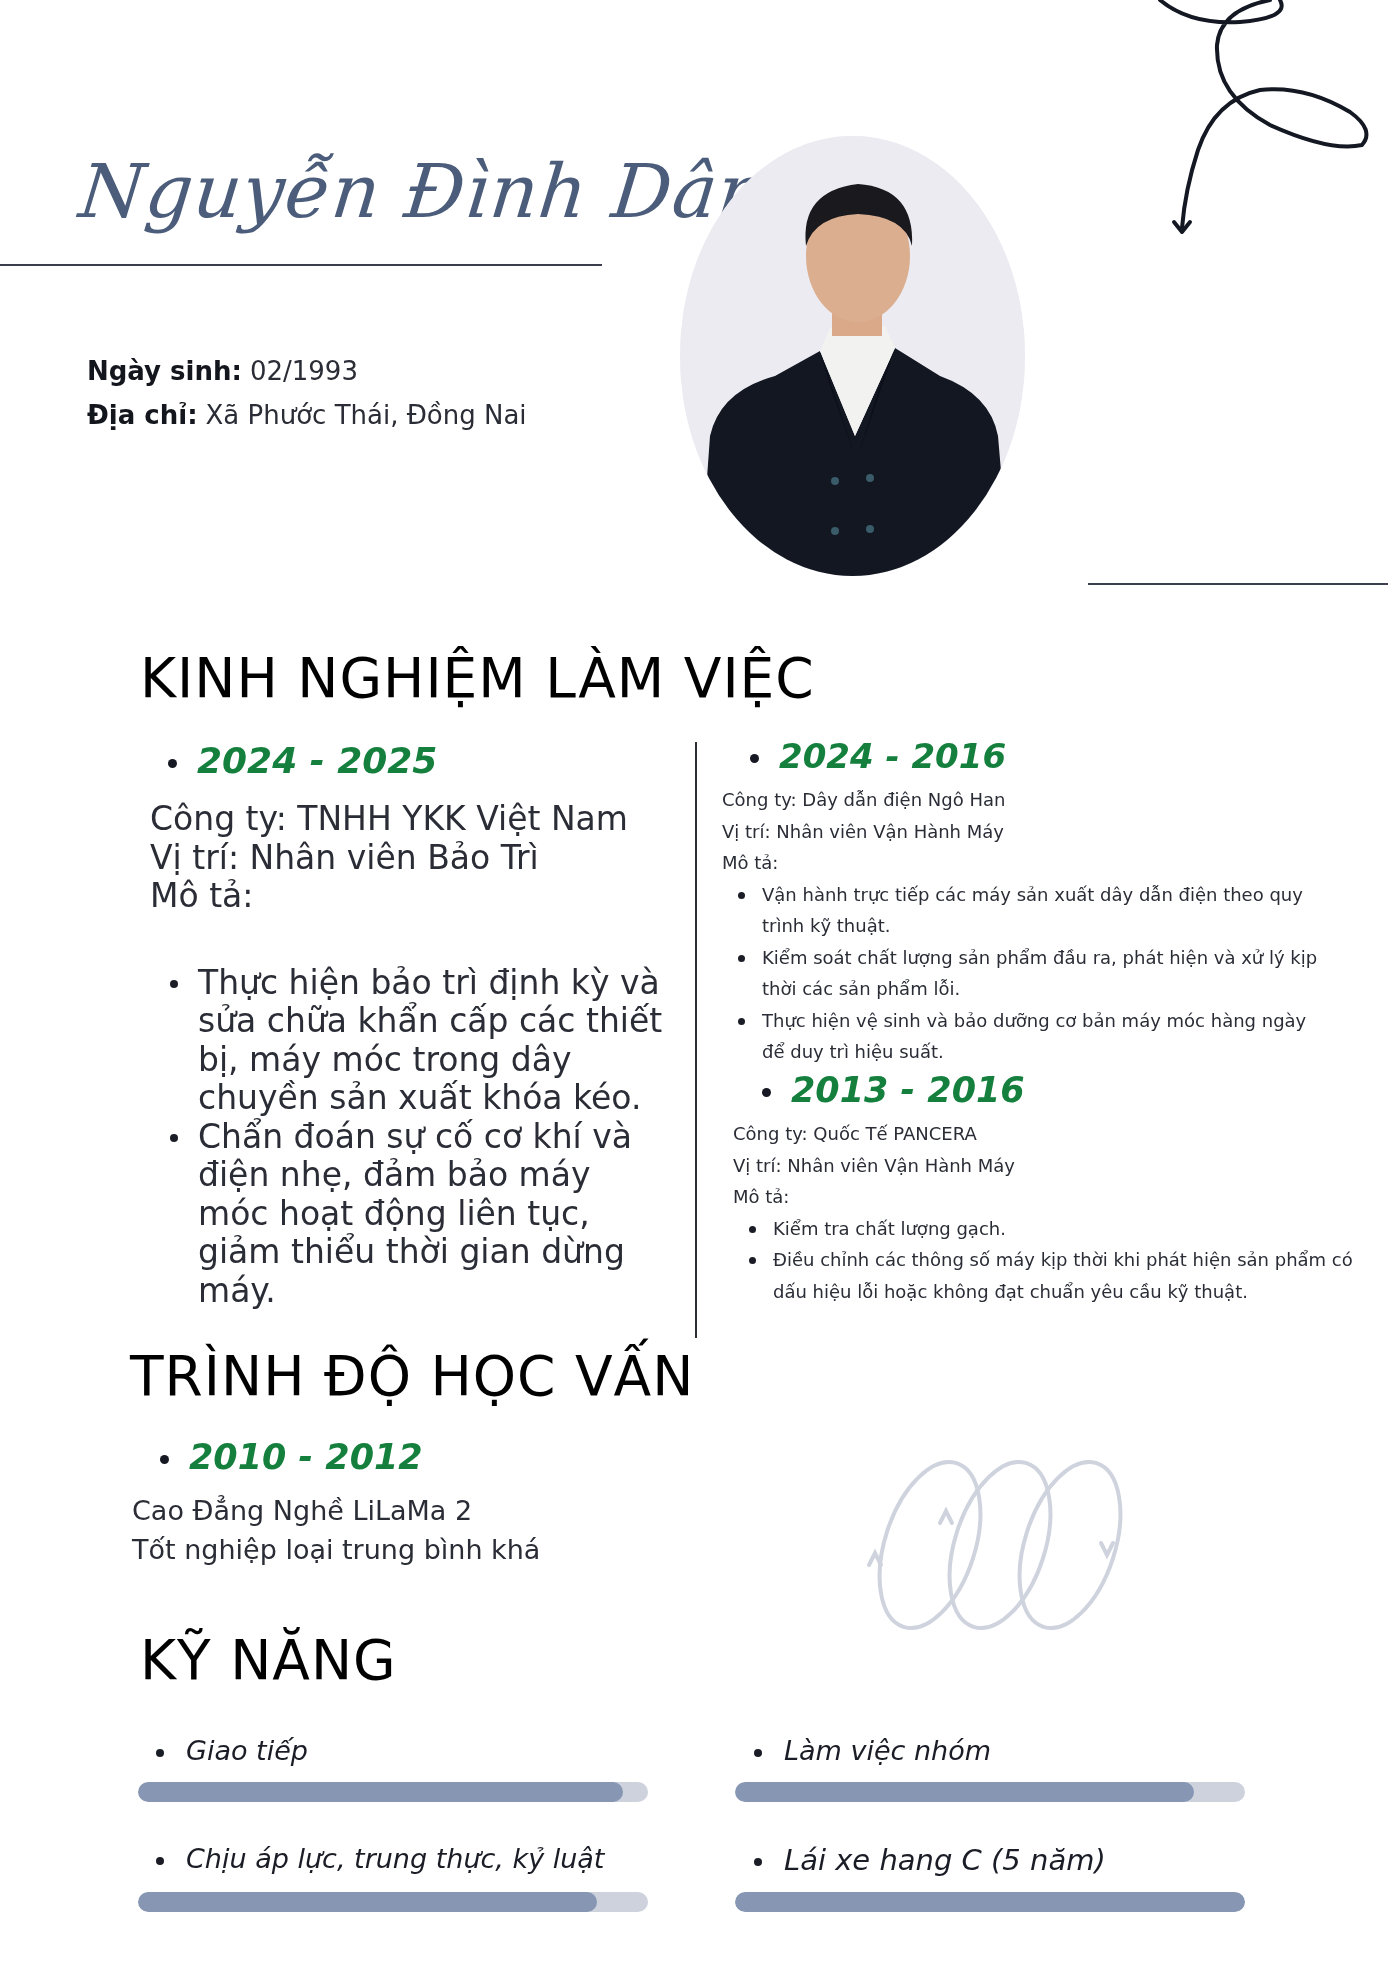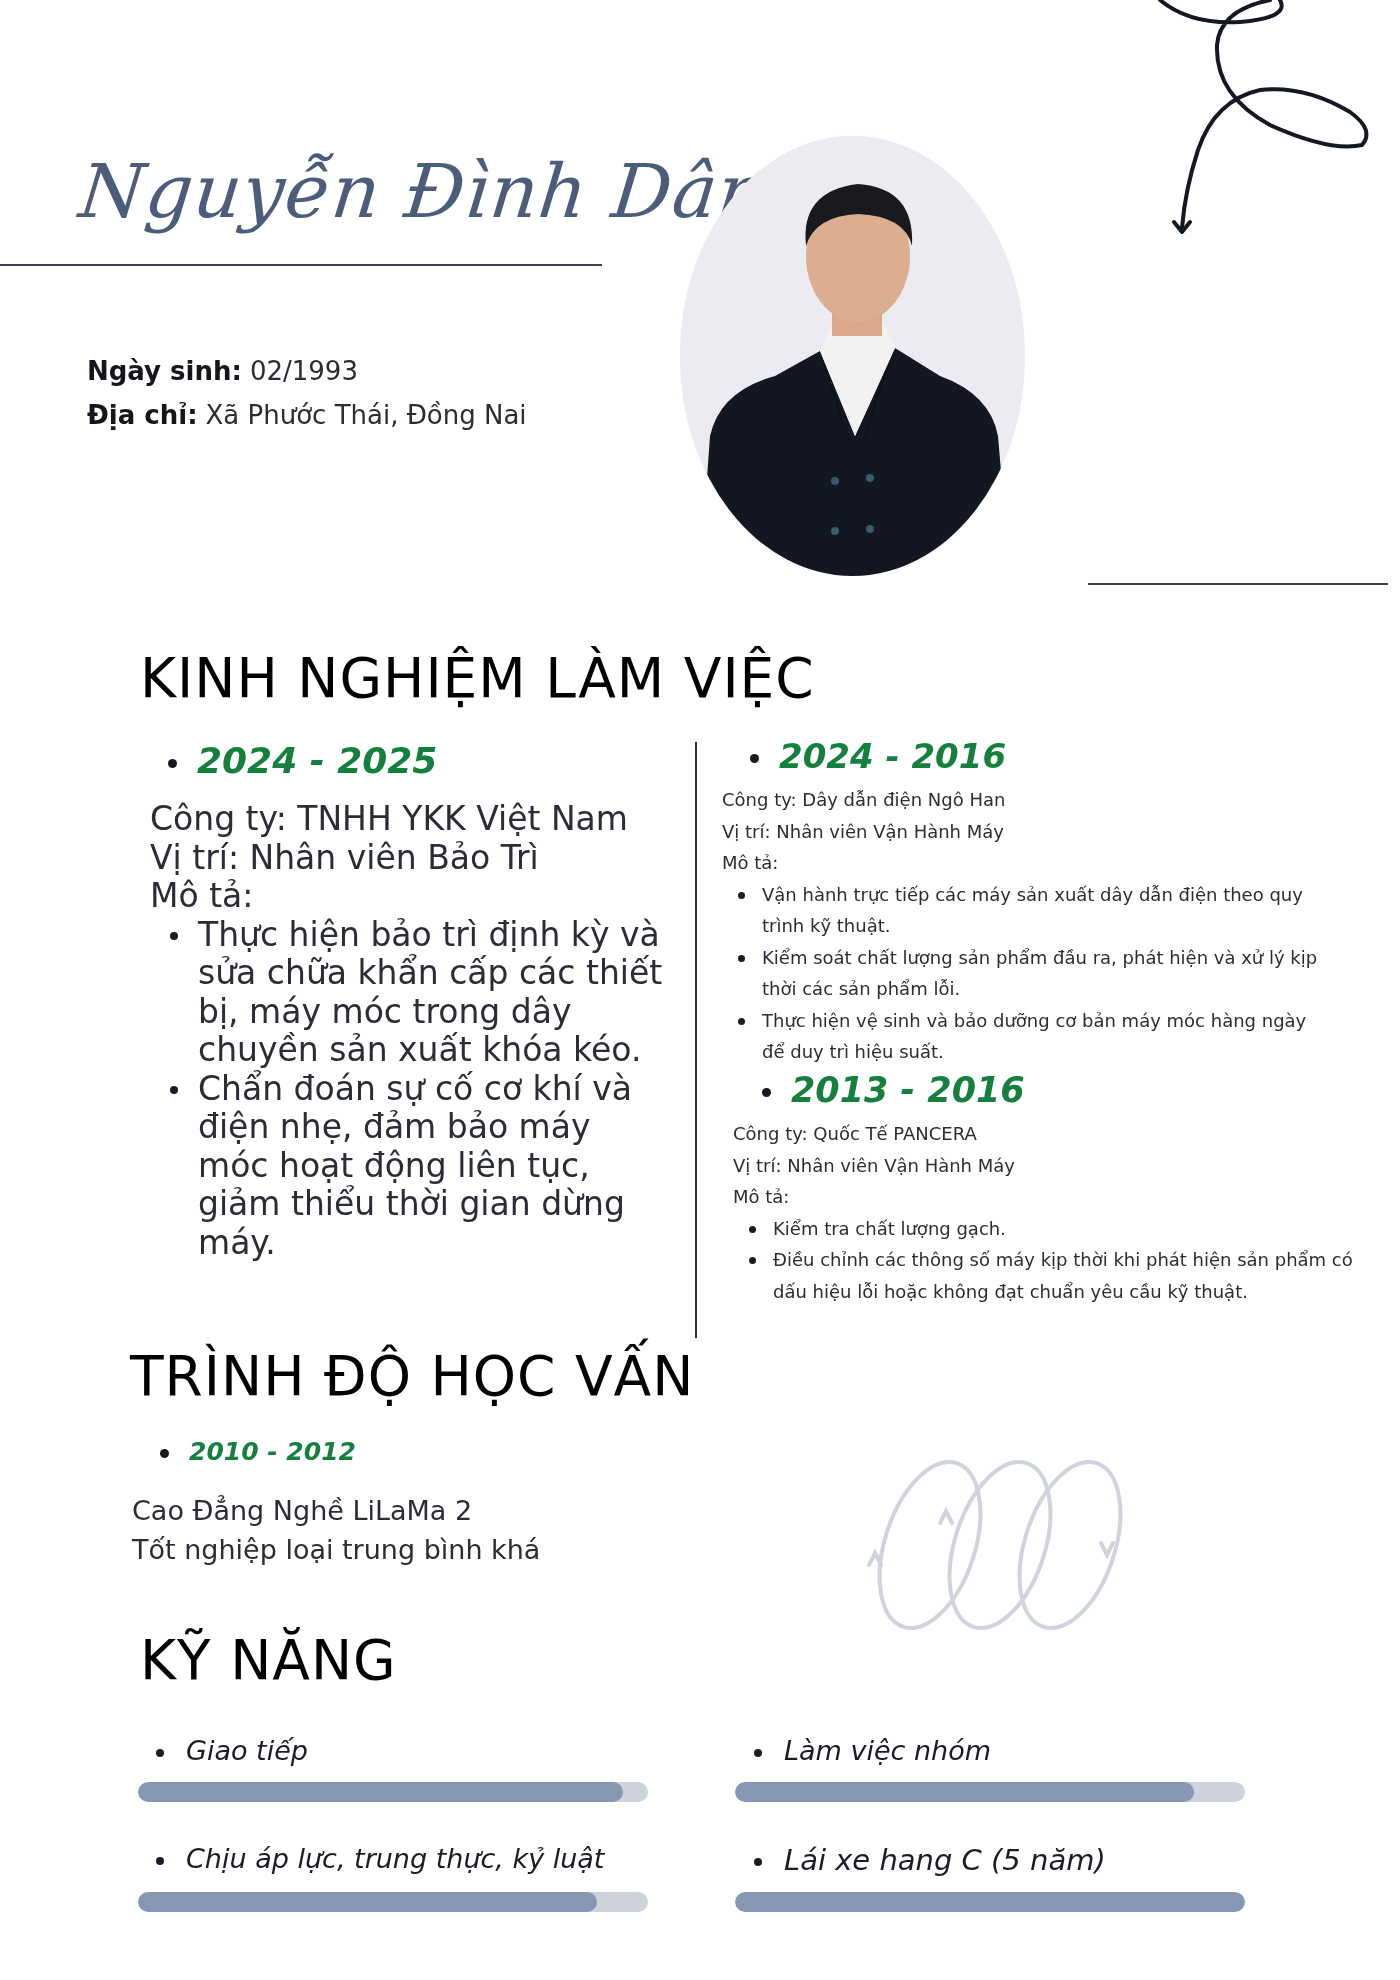--- a/index.html
+++ b/index.html
@@ -14,21 +14,21 @@
   .photo { left:680px; top:136px; width:345px; height:440px; border-radius:50%;
            overflow:hidden; background:#ecebf1; }
   .section-title { font-size:55px; font-weight:normal; color:#000000; letter-spacing:1px; white-space:nowrap; }
   .year { font-weight:bold; font-style:italic; color:#15803d; white-space:nowrap; }
   .year .dot { display:inline-block; border-radius:50%; background:#161923; vertical-align:middle; }
   .bodytext { color:#2a2d36; }
   ul.desc { margin:0; padding:0; list-style:none; }
   ul.desc li { position:relative; }
   ul.desc li::before { content:""; position:absolute; border-radius:50%; background:#1a1d26; }
   .left-col { left:150px; top:800px; width:520px; font-size:33px; line-height:38.5px; }
-  .left-col ul.desc { padding-left:48px; }
+  .left-col ul.desc { padding-left:48px;margin-top:48px; }
   .left-col ul.desc li::before { width:8px; height:8px; left:-28px; top:16px; }
   .right-col { font-size:18px; line-height:31.5px; width:620px; }
   .right-col ul.desc { padding-left:40px; }
   .right-col ul.desc li::before { width:7px; height:7px; left:-24px; top:13px; }
   .vdivider { left:695px; top:742px; width:2px; height:596px; background:#2a2d36; }
   .skill-label { font-style:italic; font-size:27px; color:#1a1d26; white-space:nowrap; }
   .skill-label .dot { display:inline-block; width:8px; height:8px; border-radius:50%;
                       background:#1a1d26; vertical-align:middle; margin-right:22px; }
   .bar { height:20px; border-radius:10px; background:#cdd2dd; overflow:hidden; }
   .bar .fill { height:100%; border-radius:10px; background:#8696b3; }
@@ -114,21 +114,21 @@
   <div>Công ty: Quốc Tế  PANCERA</div>
   <div>Vị trí: Nhân viên Vận Hành Máy</div>
   <div>Mô tả:</div>
   <ul class="desc" style="width:580px;">
     <li>Kiểm tra chất lượng gạch.</li>
     <li>Điều chỉnh các thông số máy kịp thời khi phát hiện sản phẩm có dấu hiệu lỗi hoặc không đạt chuẩn yêu cầu kỹ thuật.</li>
   </ul>
 </div>
 
 <div class="abs section-title" style="left:130px;top:1344px;">TRÌNH ĐỘ HỌC VẤN</div>
-<div class="abs year" style="left:160px;top:1437px;font-size:25px;">
+<div class="abs year" style="left:160px;top:1437px;font-size:35px;">
   <span class="dot" style="width:9px;height:9px;margin-right:20px;"></span><span>2010 - 2012</span>
 </div>
 <div class="abs bodytext" style="left:132px;top:1492px;font-size:27px;line-height:38.5px;white-space:nowrap;">
   <div>Cao Đẳng Nghề LiLaMa 2</div>
   <div>Tốt nghiệp loại trung bình khá</div>
 </div>
 
 <svg class="abs" style="left:855px;top:1455px;" width="270" height="180" viewBox="0 0 270 180">
   <g fill="none" stroke="#cfd3de" stroke-width="4" stroke-linecap="round">
     <ellipse cx="75" cy="90" rx="45" ry="86" transform="rotate(18 75 90)"></ellipse>

